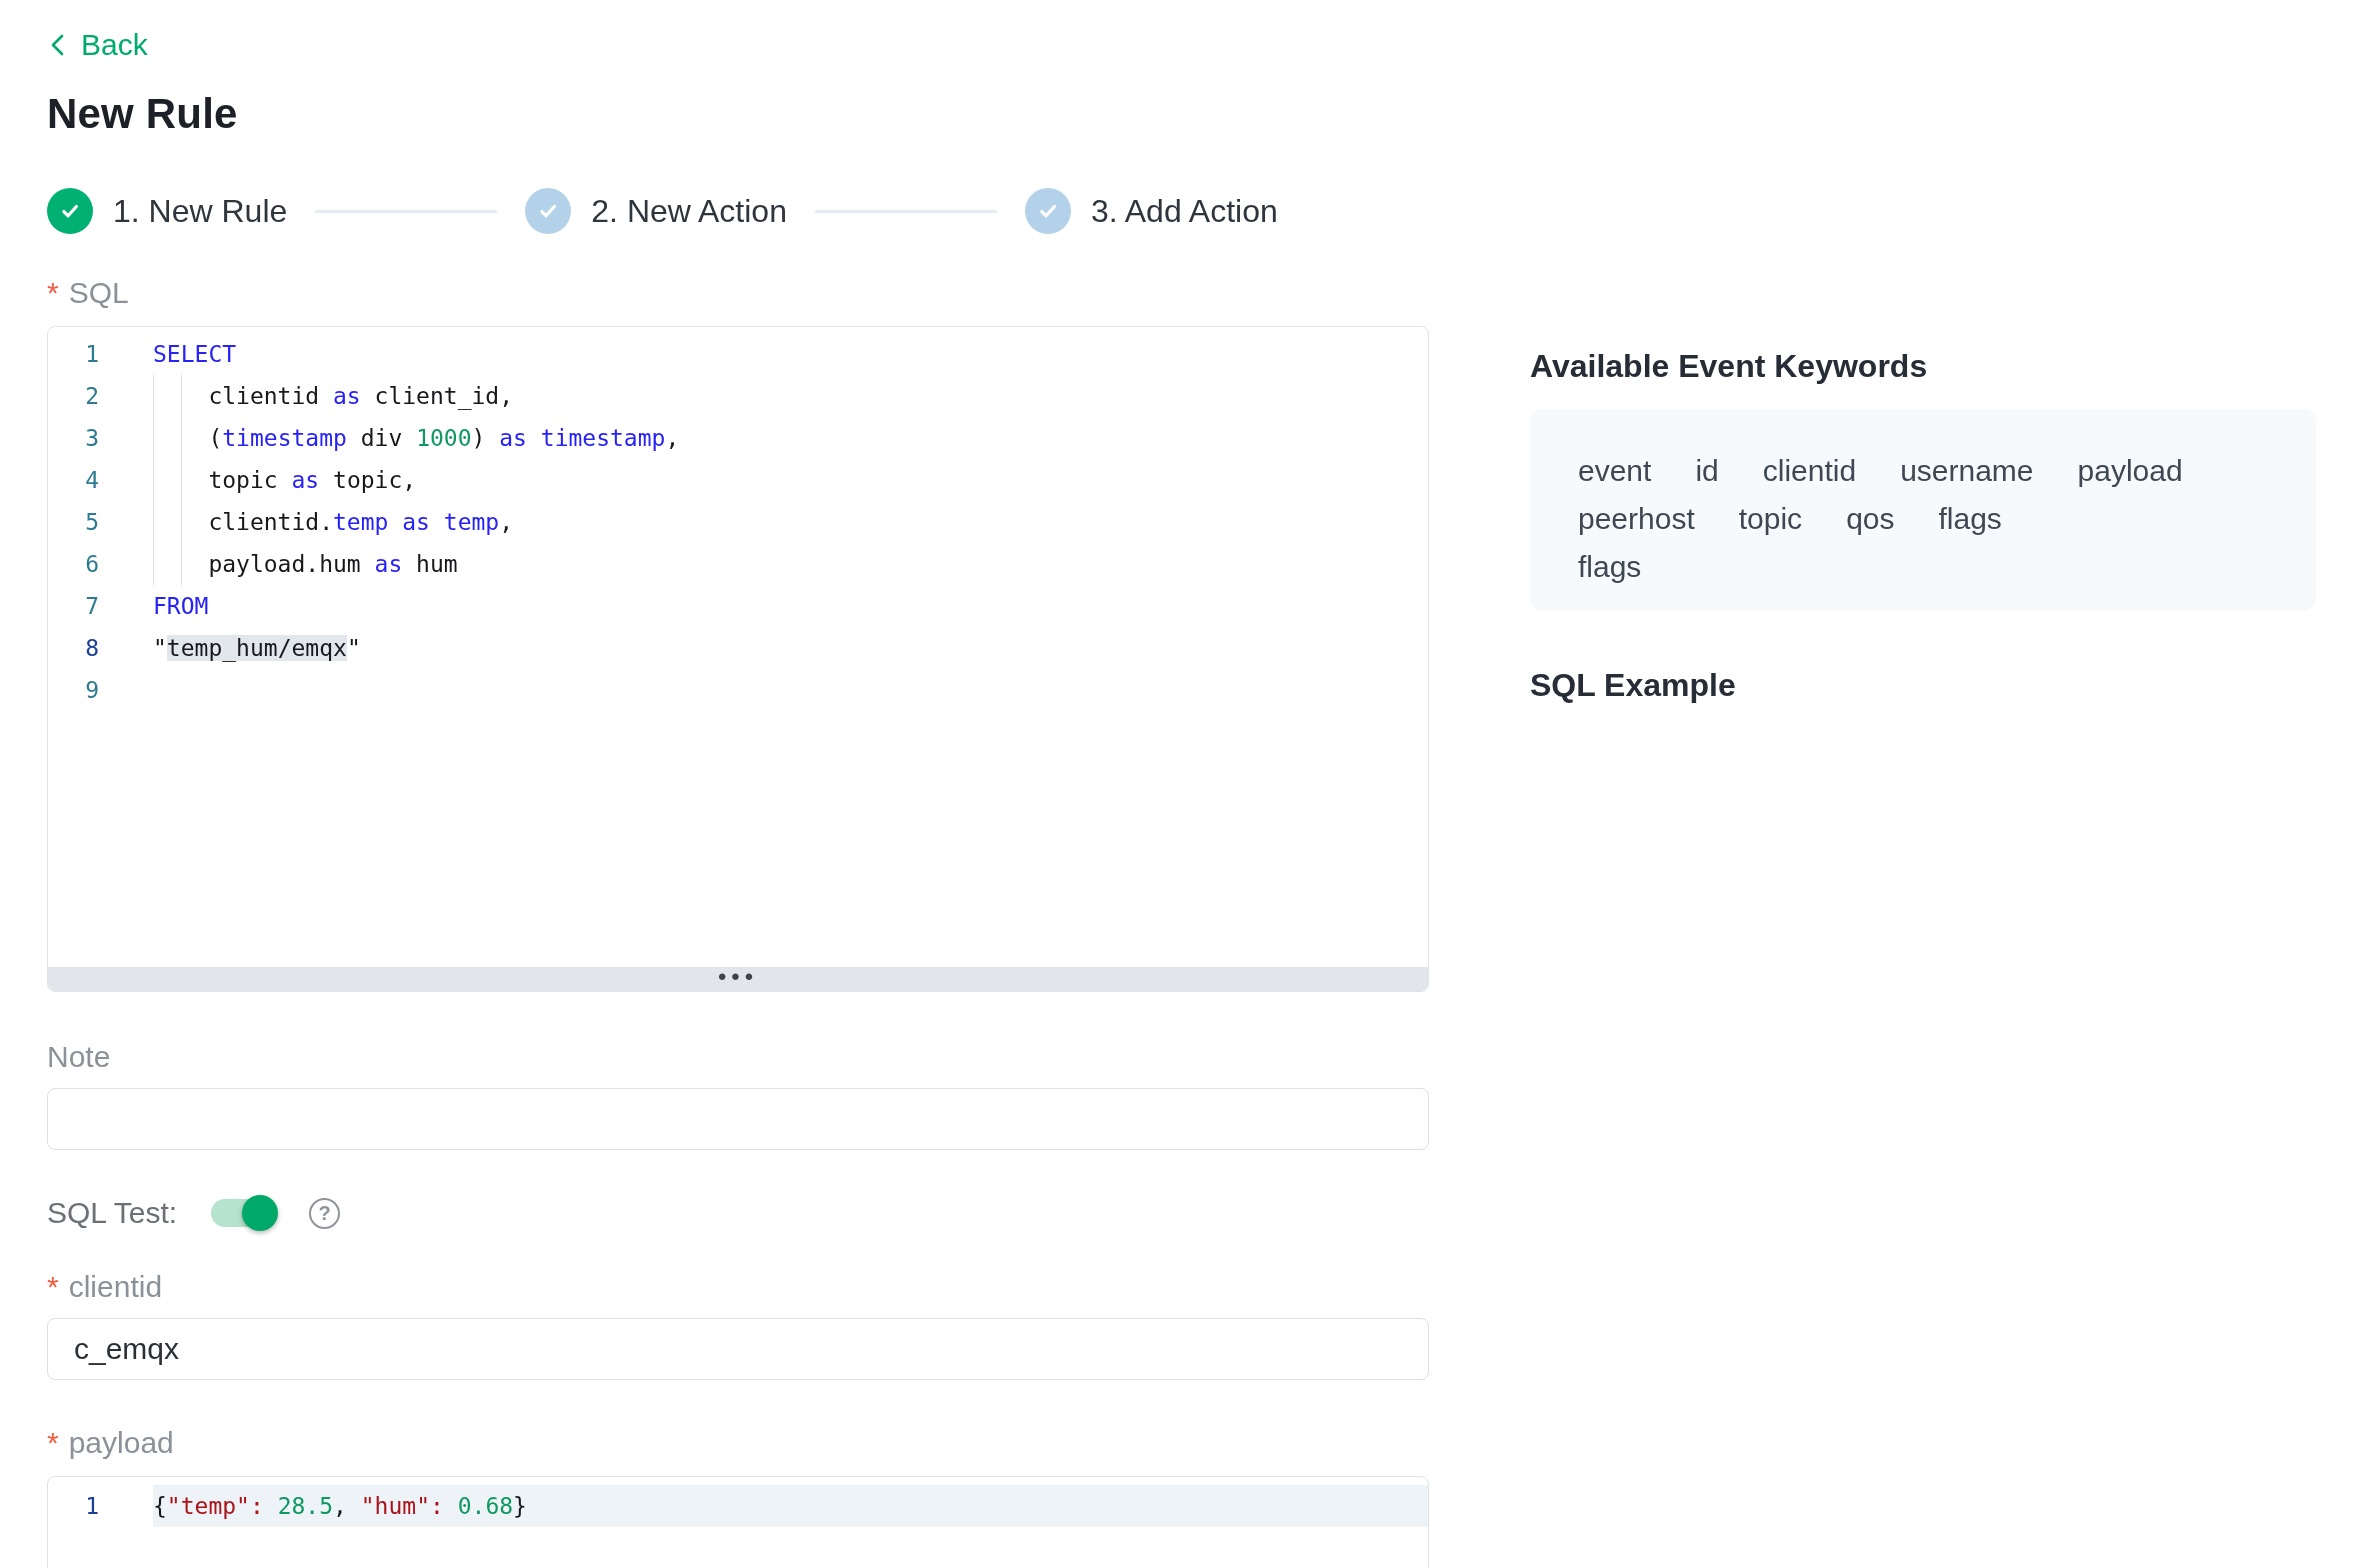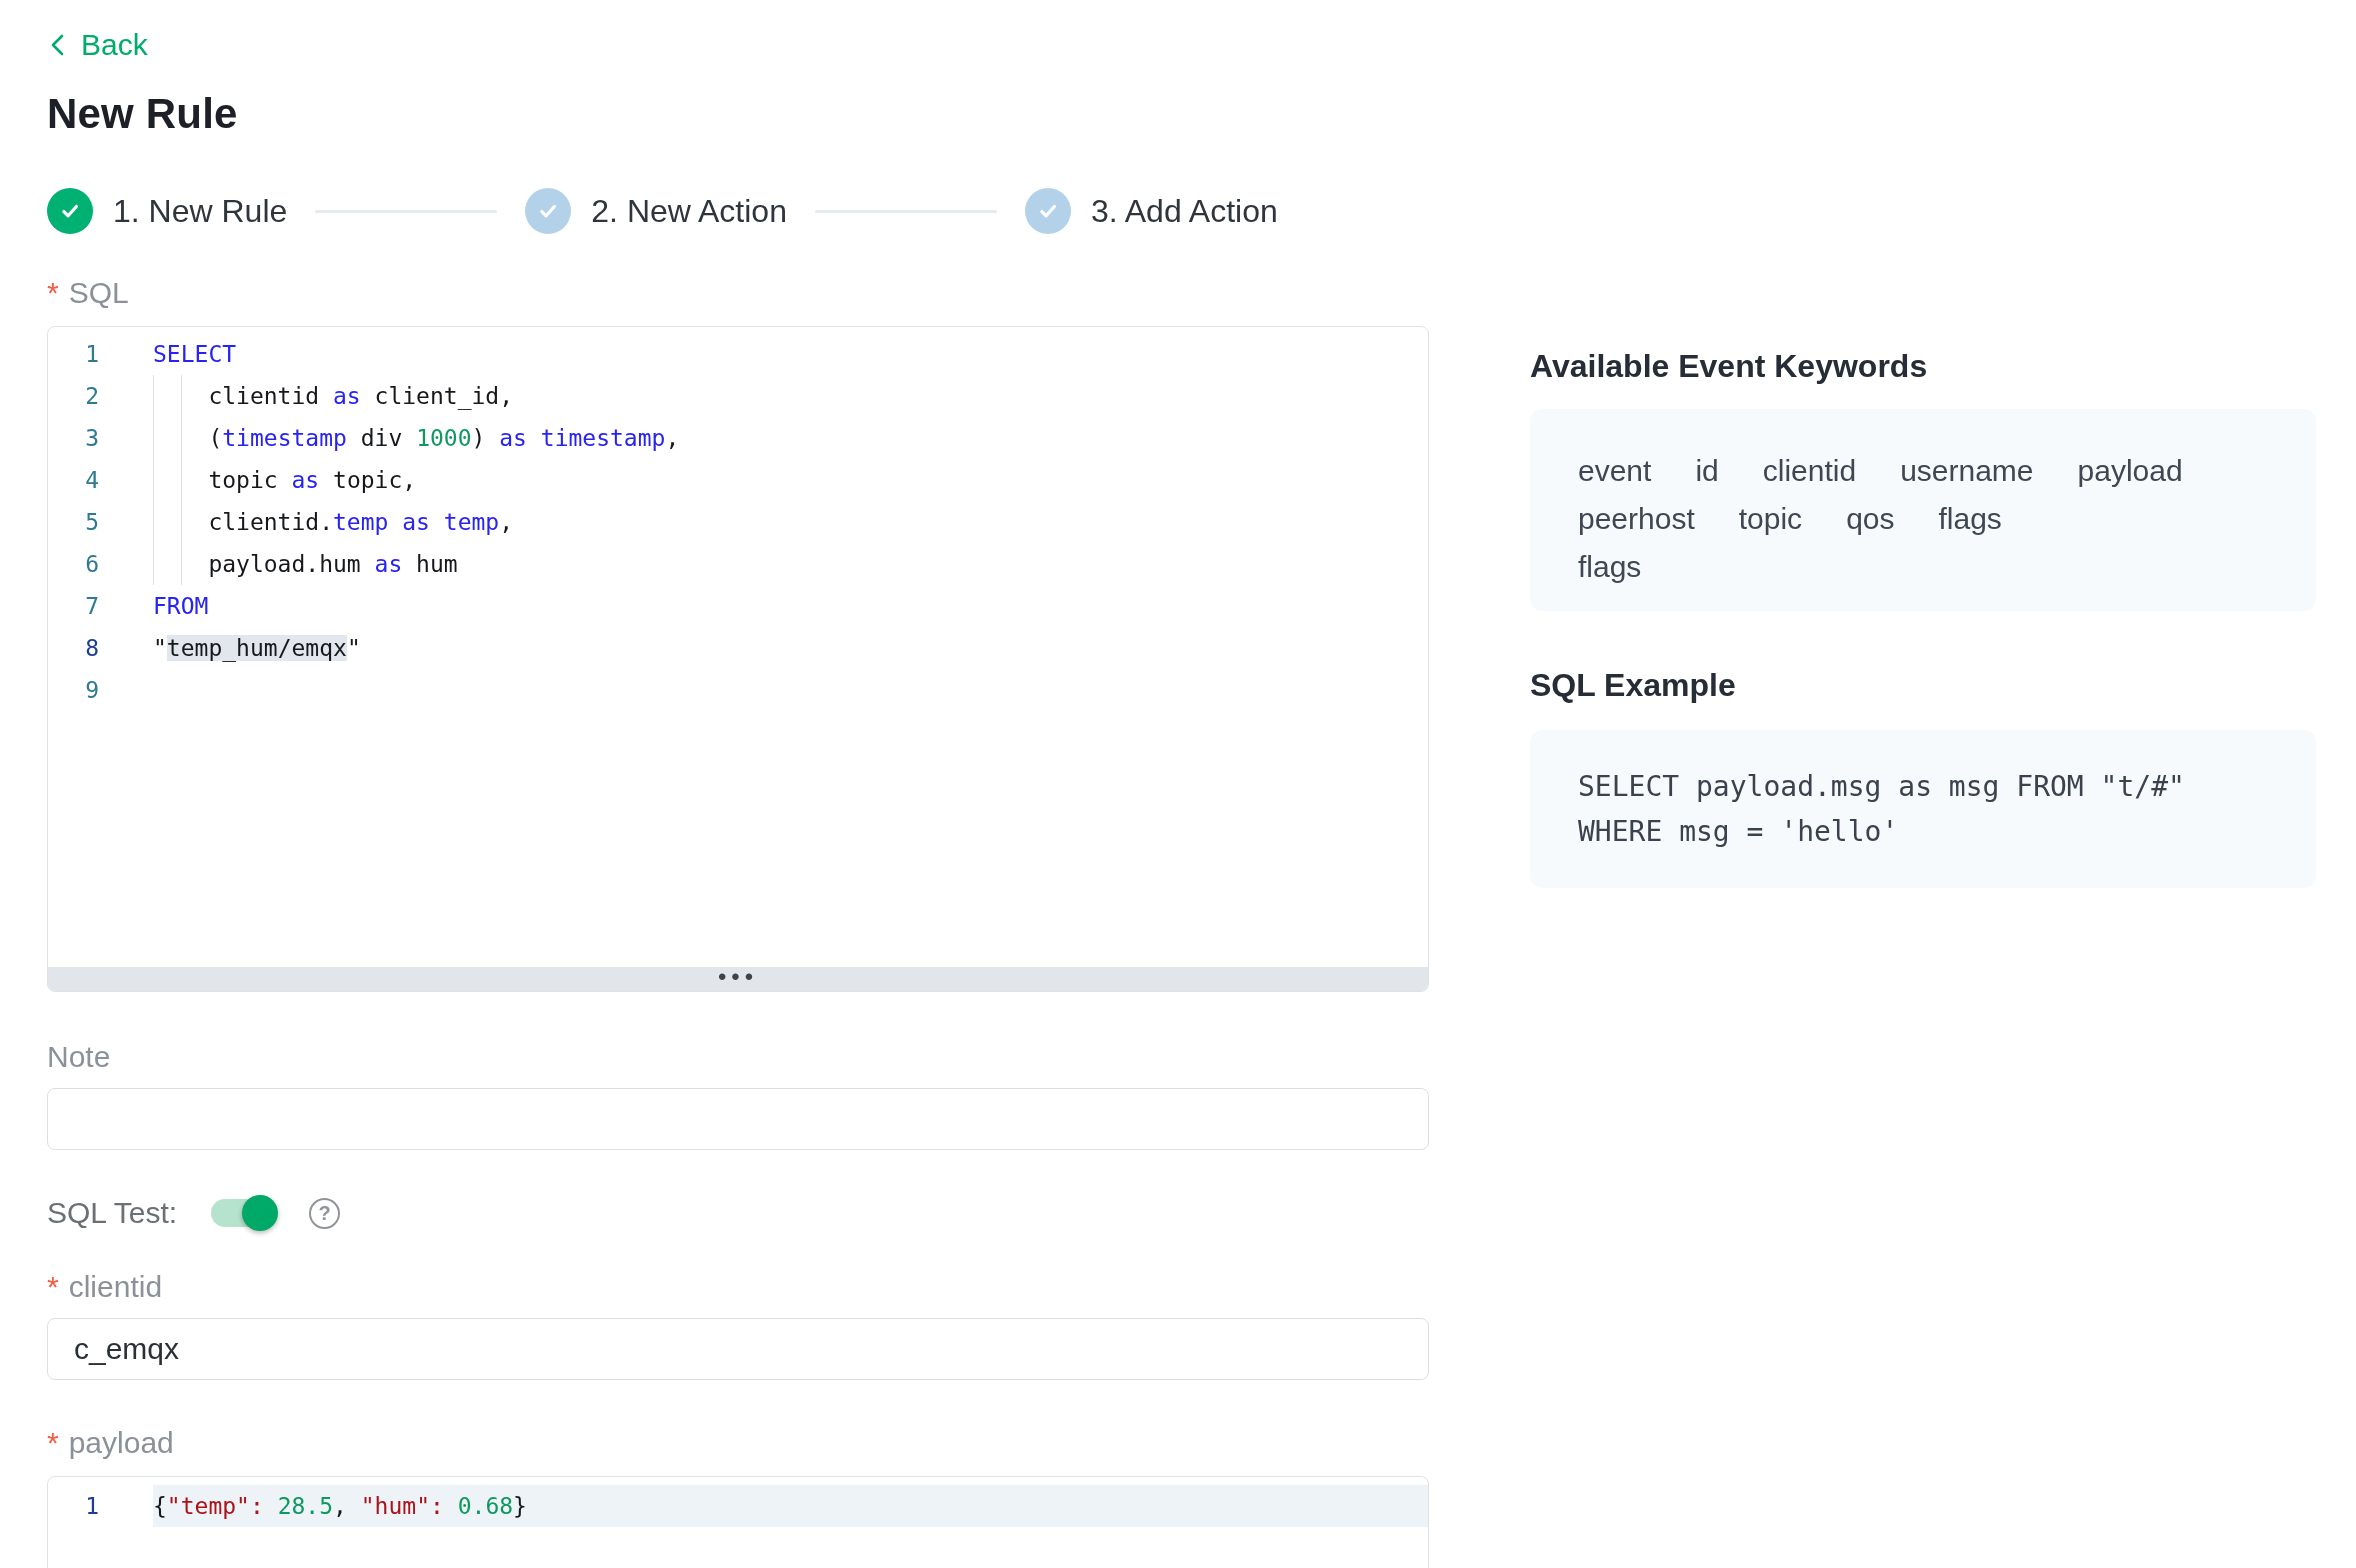--- a/index.html
+++ b/index.html
@@ -231,16 +231,15 @@
           <span class="kw">topic</span>
           <span class="kw">qos</span>
           <span class="kw">flags</span>
         </div>
         <div class="kw-row">
           <span class="kw">flags</span>
         </div>
       </div>
 
     <h3 class="ex-title">SQL Example</h3>
-    <div class="card ex-card" id="ex-card"><div class="ex-line">SELECT payload.msg as msg FROM "t/#"</div><div class="ex-line">WHERE msg = 'hello'</div></div>
   </div>
 
 </div>
 
 </body></html>

